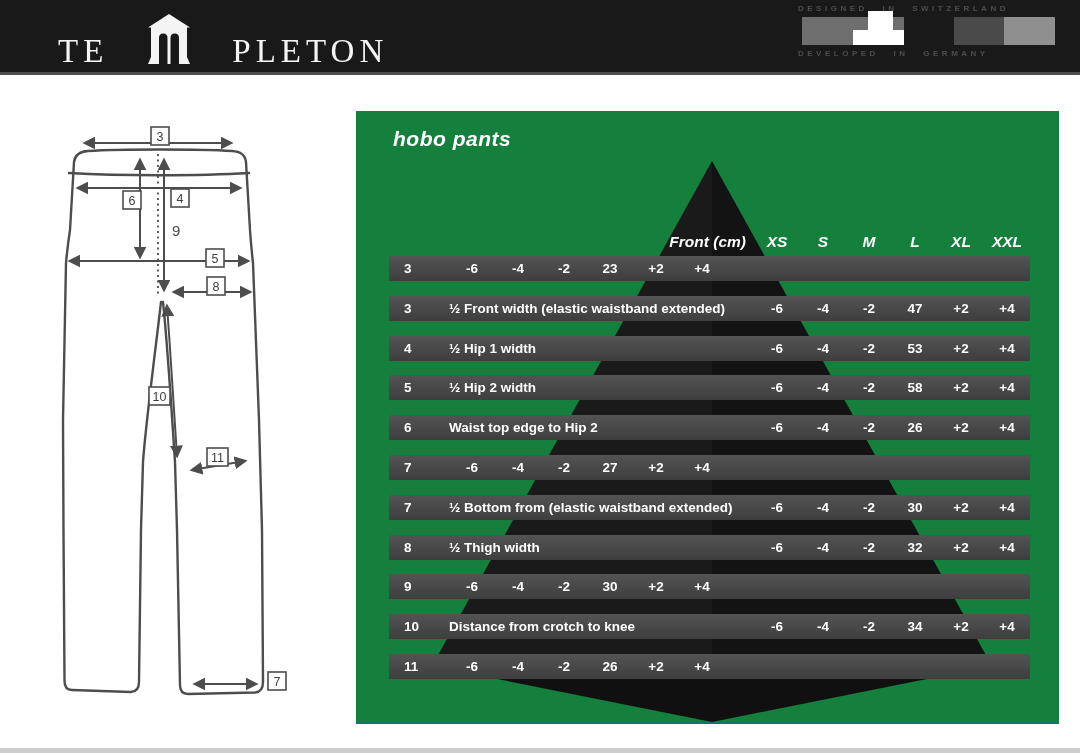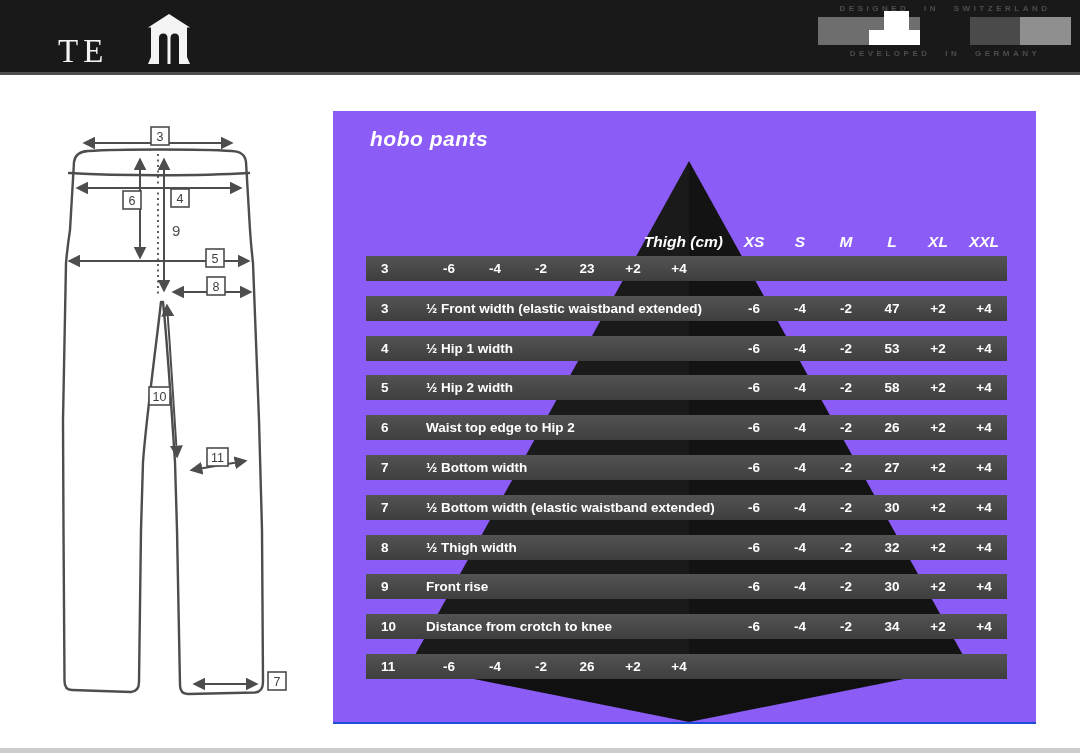--- a/index.html
+++ b/index.html
@@ -6,36 +6,36 @@
   .page{position:relative;width:1080px;height:755px;background:#ffffff;overflow:hidden;
         font-family:"Liberation Sans",sans-serif;}
 
   
   .topbar{position:absolute;left:0;top:0;width:1080px;height:72px;background:#191919;
           border-bottom:3px solid #4e4e4e;}
   .logo{position:absolute;left:58px;top:14px;display:flex;align-items:flex-end;
         color:#f4f4f4;font-family:"Liberation Serif",serif;font-size:33px;
         letter-spacing:5px;line-height:1;gap:40px;}
   .logo .temple{margin:0 2px -2px 0;}
-  .prov{position:absolute;right:4px;top:4px;width:262px;text-align:center;}
+  .prov{position:absolute;right:20px;top:4px;width:262px;}
   .prov .line{color:#4d4d4d;font-size:8px;font-weight:bold;letter-spacing:3.5px;
               word-spacing:9px;white-space:nowrap;}
   .flagrow{position:relative;height:28px;margin:4px 0 4px 0;}
   .flag-ch{position:absolute;left:4px;top:0;width:102px;height:28px;background:#6e6e6e;}
   .ch-v{position:absolute;left:66px;top:-6px;width:25px;height:21px;background:#ffffff;}
   .ch-h{position:absolute;left:51px;top:13px;width:51px;height:15px;background:#ffffff;}
   .flag-de-dark{position:absolute;left:156px;top:0;width:50px;height:28px;background:#4a4a4a;}
   .flag-de-light{position:absolute;left:206px;top:0;width:51px;height:28px;background:#8f8f8f;}
 
   
   .diagram{position:absolute;left:38px;top:98px;}
 
   
-  .panel{position:absolute;left:333px;top:111px;width:703px;height:611px;
-         background:#8b5cf6;border-bottom:2px solid #1d4ed8;overflow:hidden;}
+  .panel{position:absolute;left:356px;top:111px;width:703px;height:611px;
+         background:#15803d;border-bottom:2px solid #0f766e;overflow:hidden;}
   .wm{position:absolute;left:0;top:0;}
   .panel-title{position:absolute;left:37px;top:16px;color:#ffffff;
                font-size:21px;font-weight:bold;font-style:italic;letter-spacing:.5px;}
   .table{position:absolute;left:33px;top:112px;width:641px;}
   .thead{display:flex;align-items:flex-end;height:28px;margin-bottom:5px;
          color:#ffffff;font-weight:bold;font-style:italic;font-size:15.5px;}
   .h-size{flex:1;text-align:right;padding-right:8px;}
   .c-val{width:46px;text-align:center;}
   .trow{display:flex;align-items:center;height:25px;margin-bottom:14.8px;
         background:linear-gradient(180deg,#535353,#3e3e3e);
@@ -57,20 +57,21 @@
       <span class="temple">
         <svg width="42" height="50" viewBox="0 0 42 50">
           <polygon points="21,0 42,13.5 0,13.5" fill="#f4f4f4"></polygon>
           <rect x="3" y="13" width="36" height="37" fill="#f4f4f4"></rect>
           <polygon points="0,50 3,43 3,50" fill="#f4f4f4"></polygon>
           <polygon points="39,43 42,50 39,50" fill="#f4f4f4"></polygon>
           <path d="M11,50 L11,24 Q11,19.5 15.25,19.5 Q19.5,19.5 19.5,24 L19.5,50 Z" fill="#191919"></path>
           <path d="M22.5,50 L22.5,24 Q22.5,19.5 26.75,19.5 Q31,19.5 31,24 L31,50 Z" fill="#191919"></path>
         </svg>
       </span>
+      <span>PLETON</span>
     </div>
 
     <div class="prov">
       <div class="line">DESIGNED IN SWITZERLAND</div>
       <div class="flagrow">
         <div class="flag-ch">
           <div class="ch-v"></div>
           <div class="ch-h"></div>
         </div>
         <div class="flag-de-dark"></div>
@@ -164,21 +165,21 @@
     <svg class="wm" width="703" height="611" viewBox="0 0 703 611">
       <polygon points="356,50 76,555 356,555" fill="#1a1a1a"></polygon>
       <polygon points="356,50 636,555 356,555" fill="#131313"></polygon>
       <polygon points="76,555 636,555 356,611" fill="#101010"></polygon>
     </svg>
 
     <div class="panel-title">hobo pants</div>
 
     <div class="table">
       <div class="thead">
-        <span class="h-size">Thigh (cm)</span>
+        <span class="h-size">Front (cm)</span>
       <span class="c-val">XS</span>
           <span class="c-val">S</span>
           <span class="c-val">M</span>
           <span class="c-val">L</span>
           <span class="c-val">XL</span>
           <span class="c-val">XXL</span>
         </div>
       <div>
           <div class="trow">
             <span class="c-num">3</span>
@@ -224,51 +225,49 @@
             <span class="c-label">Waist top edge to Hip 2</span>
             <span class="c-val">-6</span>
             <span class="c-val">-4</span>
             <span class="c-val">-2</span>
             <span class="c-val">26</span>
             <span class="c-val">+2</span>
             <span class="c-val">+4</span>
           </div>
           <div class="trow">
             <span class="c-num">7</span>
-            <span class="c-label">½ Bottom width</span>
             <span class="c-val">-6</span>
             <span class="c-val">-4</span>
             <span class="c-val">-2</span>
             <span class="c-val">27</span>
             <span class="c-val">+2</span>
             <span class="c-val">+4</span>
           </div>
           <div class="trow">
             <span class="c-num">7</span>
-            <span class="c-label">½ Bottom width (elastic waistband extended)</span>
+            <span class="c-label">½ Bottom from (elastic waistband extended)</span>
             <span class="c-val">-6</span>
             <span class="c-val">-4</span>
             <span class="c-val">-2</span>
             <span class="c-val">30</span>
             <span class="c-val">+2</span>
             <span class="c-val">+4</span>
           </div>
           <div class="trow">
             <span class="c-num">8</span>
             <span class="c-label">½ Thigh width</span>
             <span class="c-val">-6</span>
             <span class="c-val">-4</span>
             <span class="c-val">-2</span>
             <span class="c-val">32</span>
             <span class="c-val">+2</span>
             <span class="c-val">+4</span>
           </div>
           <div class="trow">
             <span class="c-num">9</span>
-            <span class="c-label">Front rise</span>
             <span class="c-val">-6</span>
             <span class="c-val">-4</span>
             <span class="c-val">-2</span>
             <span class="c-val">30</span>
             <span class="c-val">+2</span>
             <span class="c-val">+4</span>
           </div>
           <div class="trow">
             <span class="c-num">10</span>
             <span class="c-label">Distance from crotch to knee</span>

